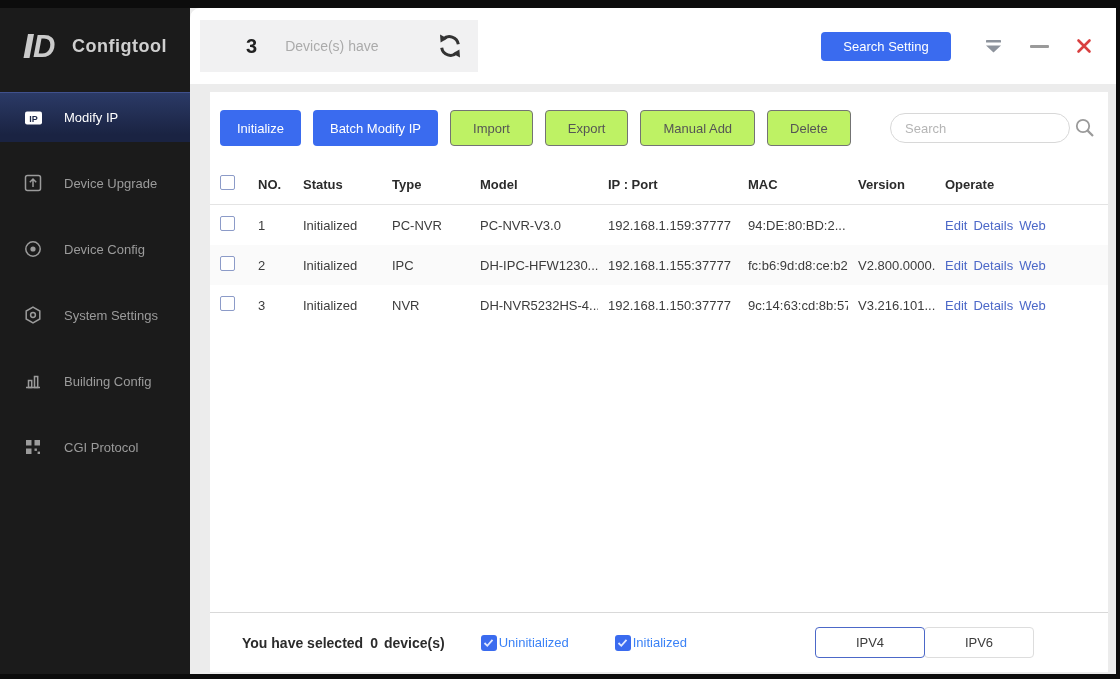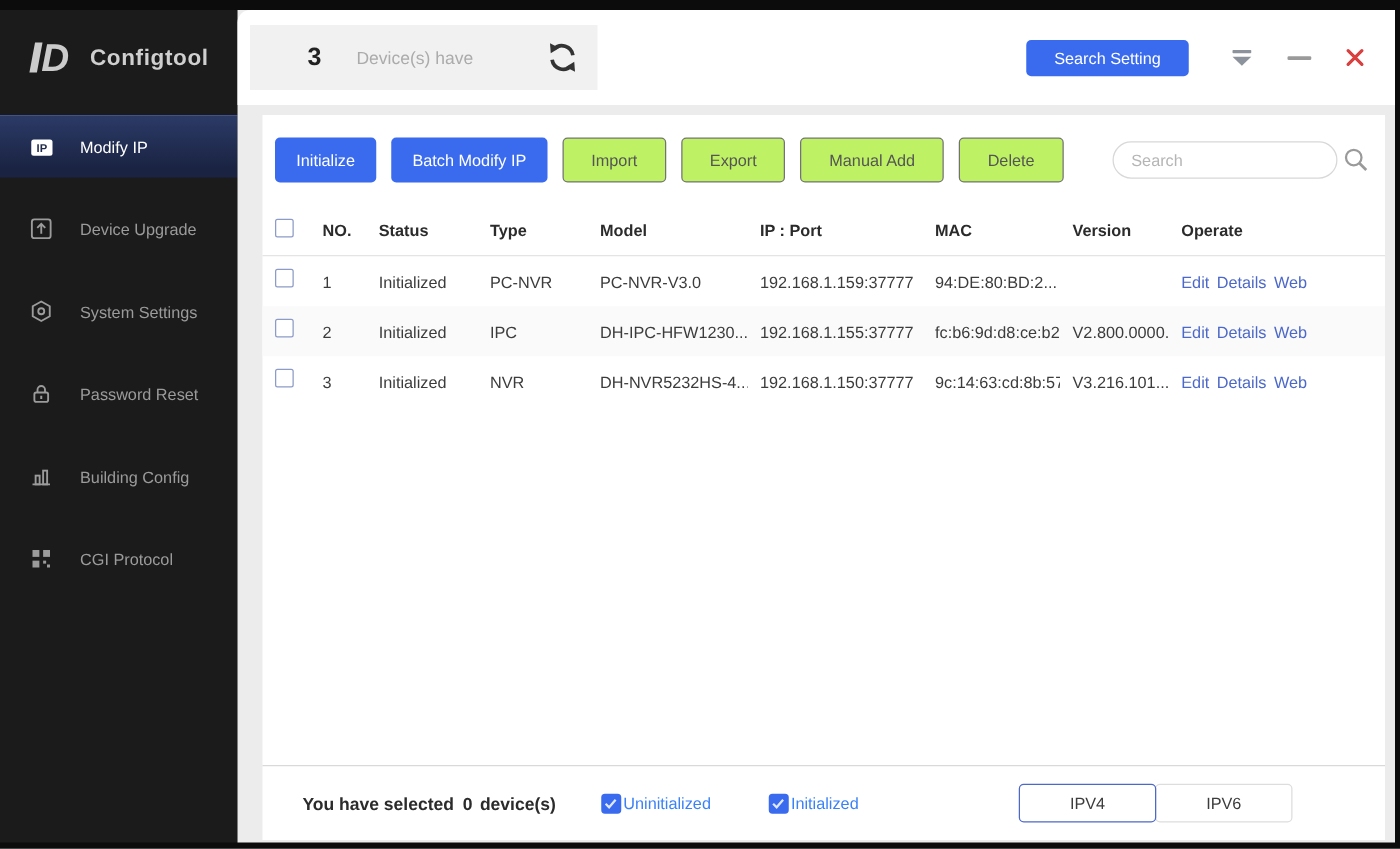--- a/index.html
+++ b/index.html
@@ -116,41 +116,40 @@
       <div class="nav-item">
         <span class="nav-icon">
           <svg width="18" height="18" viewBox="0 0 18 18" fill="none" stroke="currentColor" stroke-width="1.5">
             <rect x="1.5" y="1.5" width="15" height="15" rx="2"></rect>
             <path d="M9 13 L9 5.5 M5.8 8.3 L9 5 L12.2 8.3"></path>
           </svg>
         </span>
         <span class="nav-label">Device Upgrade</span>
       </div>
 
+      <div class="nav-item">
+        <span class="nav-icon">
+          <svg width="18" height="18" viewBox="0 0 18 18" fill="none" stroke="currentColor" stroke-width="1.5">
+            <circle cx="9" cy="9" r="7.2"></circle>
+            <circle cx="9" cy="9" r="2.6" fill="currentColor" stroke="none"></circle>
+          </svg>
+        </span>
+        <span class="nav-label">Device Config</span>
+      </div>
 
       <div class="nav-item">
         <span class="nav-icon">
           <svg width="18" height="18" viewBox="0 0 18 18" fill="none" stroke="currentColor" stroke-width="1.5">
             <path d="M9 1.2 L15.8 5 L15.8 13 L9 16.8 L2.2 13 L2.2 5 Z"></path>
             <circle cx="9" cy="9" r="2.4"></circle>
           </svg>
         </span>
         <span class="nav-label">System Settings</span>
       </div>
 
-      <div class="nav-item">
-        <span class="nav-icon">
-          <svg width="18" height="18" viewBox="0 0 18 18" fill="none" stroke="currentColor" stroke-width="1.5">
-            <rect x="3.5" y="8" width="11" height="7.5" rx="1.5"></rect>
-            <path d="M6 8 L6 5.8 A3 3 0 0 1 12 5.8 L12 8"></path>
-            <rect x="8.2" y="10.6" width="1.6" height="2.6" fill="currentColor" stroke="none"></rect>
-          </svg>
-        </span>
-        <span class="nav-label">Password Reset</span>
-      </div>
 
       <div class="nav-item">
         <span class="nav-icon">
           <svg width="18" height="18" viewBox="0 0 18 18" fill="none" stroke="currentColor" stroke-width="1.5">
             <path d="M2 15.5 L16 15.5"></path>
             <rect x="4.5" y="8.5" width="3.2" height="7"></rect>
             <rect x="10.5" y="4.5" width="3.2" height="11"></rect>
           </svg>
         </span>
         <span class="nav-label">Building Config</span>

